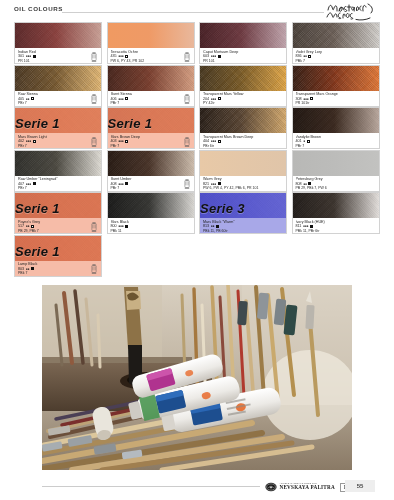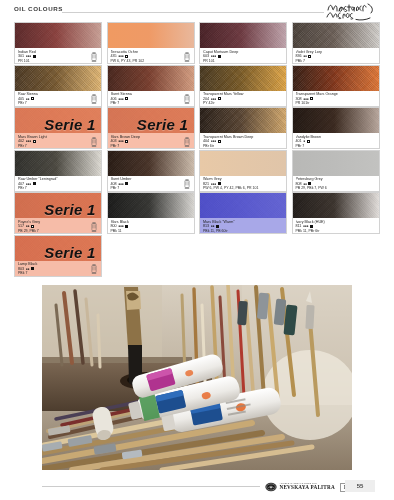--- a/index.html
+++ b/index.html
@@ -36,22 +36,22 @@
   .chip { position:absolute; left:0; top:0; width:100%; height:25px; }
   .chip-grad { position:absolute; inset:0; }
   .chip-texture {
     position:absolute; inset:0; opacity:0.22;
     background-image:
       repeating-linear-gradient(45deg, rgba(0,0,0,.30) 0 0.6px, rgba(0,0,0,0) 0.6px 1.6px),
       repeating-linear-gradient(-45deg, rgba(255,255,255,.25) 0 0.6px, rgba(255,255,255,0) 0.6px 1.6px);
   }
   .serie-veil { position:absolute; left:0; top:0; width:100%; height:100%; }
   .serie-text {
-    position:absolute; left:12px; top:8px; width:100%;
-    text-align:center; font-size:15px; font-weight:bold;
+    position:absolute; left:0; top:8px; width:100%;
+    font-size:13px; font-weight:bold;
     font-style:italic; letter-spacing:0.3px; color:#111;
     text-shadow:0 0.5px 0 rgba(255,255,255,.25);
   }
   .label {
     position:absolute; left:0; top:25px; width:100%; height:17px;
     padding:1.5px 2.5px 0 3px; background:#fff;
   }
   .card.veiled .label { background:transparent; }
   .lbl-name {
     font-size:3.7px; line-height:4.6px; color:#1f1f1f; white-space:nowrap;
@@ -475,20 +475,21 @@
           </div>
           <div class="lbl-pig">PBk 11</div>
         </div>
       </div>
       <div class="card veiled" style="left: 199px; top: 170px;">
         <div class="chip">
           <div class="chip-grad" style="background: linear-gradient(90deg, rgb(58, 58, 184) 0%, rgb(80, 80, 196) 48%, rgb(106, 106, 208) 100%);"></div>
           <div class="chip-texture" style="opacity: 0.1;"></div>
         </div>
         <div class="serie-veil" style="background: rgba(96, 96, 214, 0.55);"></div>
+        <div class="serie-text">Serie 3</div>
         <div class="label">
           <div class="lbl-name">Mars Black "Warm"</div>
           <div class="lbl-code">
             <span>813</span>
             <span class="stars">●●</span>
             <span class="opacity-sq"></span>
           </div>
           <div class="lbl-pig">PBk 11, PB 60tr</div>
         </div>
       </div>

